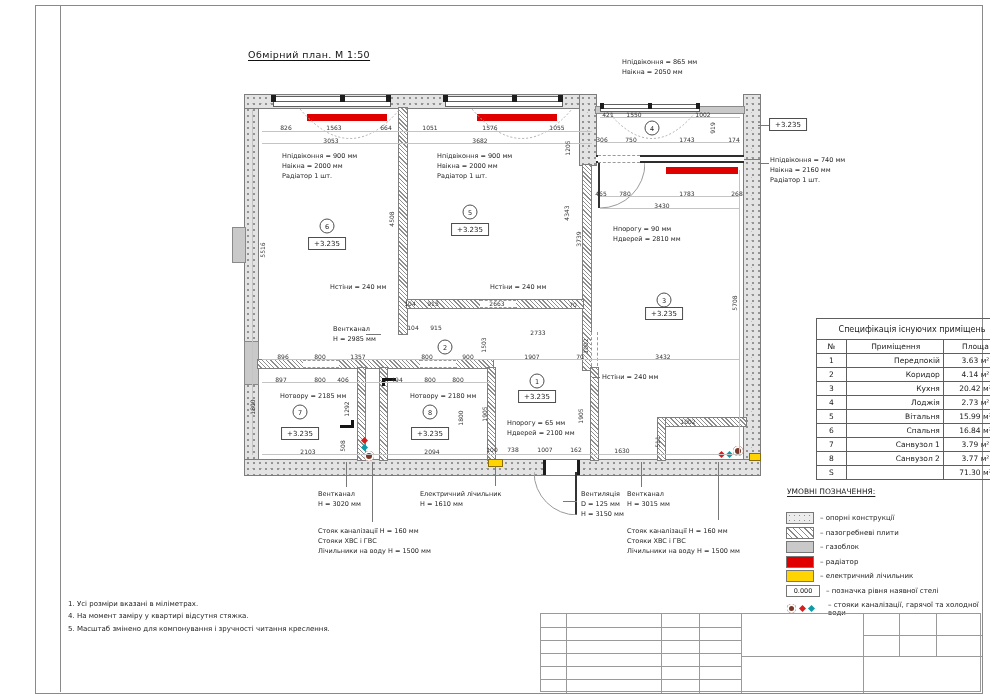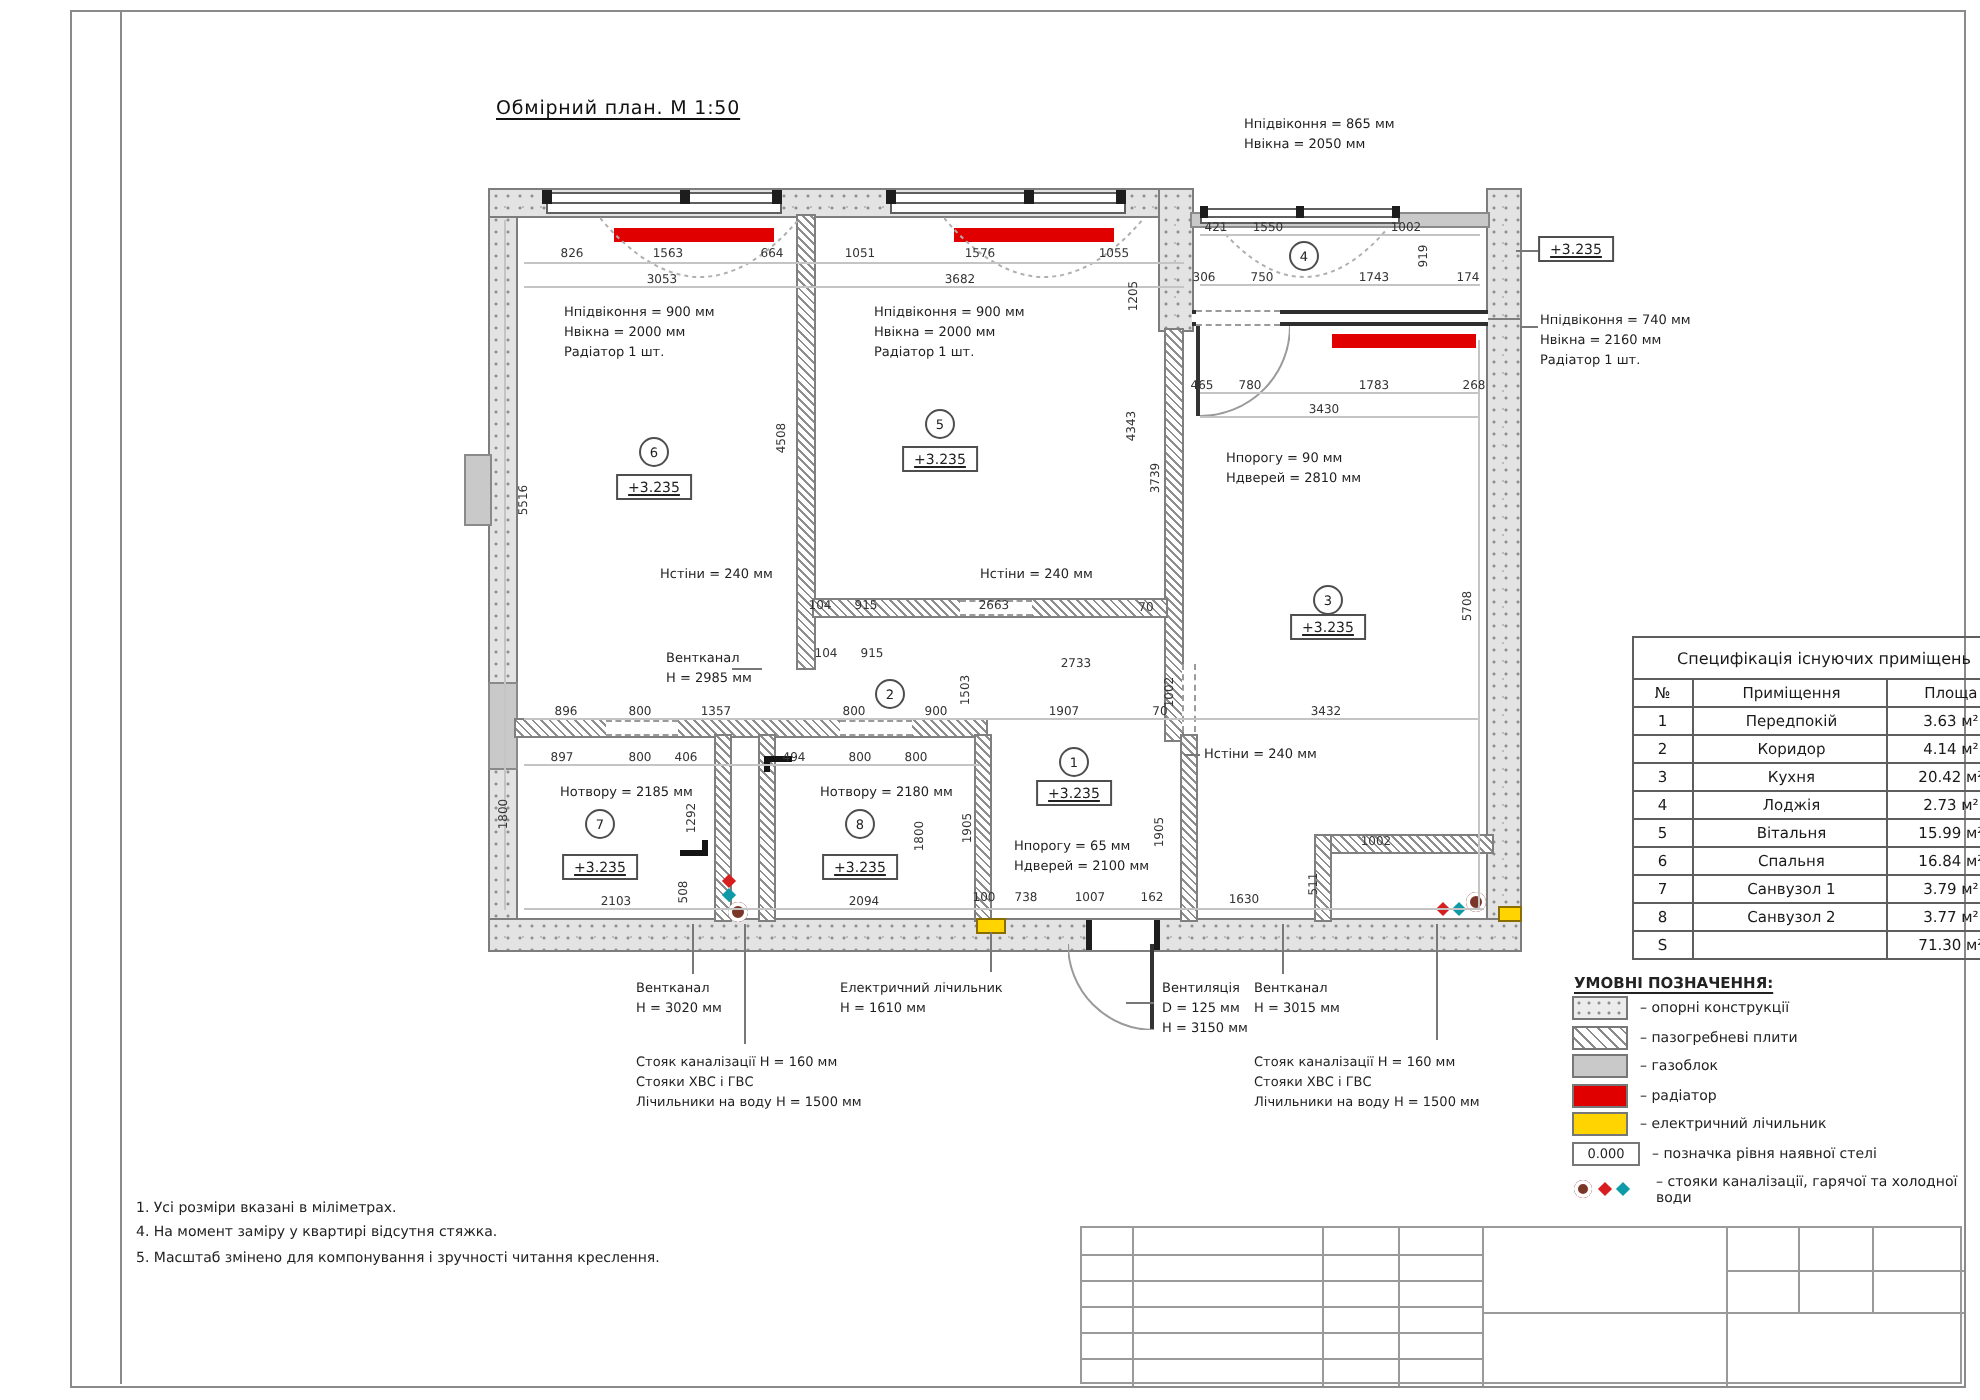--- a/index.html
+++ b/index.html
@@ -38,31 +38,31 @@
   .arc path{fill:none;stroke:#9a9a9a;stroke-width:1;}
   .arc.dash path{stroke-dasharray:2 2;stroke:#b0b0b0;}
   .leaf{position:absolute;background:#333;}
   
   .dim{position:absolute;font-size:6px;color:#333;white-space:nowrap;transform:translate(-50%,-50%);}
   .dim.v{transform:translate(-50%,-50%) rotate(-90deg);}
   .anno{position:absolute;font-size:6.5px;line-height:1.5;color:#1e1e1e;white-space:pre-line;}
   .mk-circle{position:absolute;width:13px;height:13px;border:1px solid #4e4e4e;border-radius:50%;background:#fff;
      font-size:6.5px;display:flex;align-items:center;justify-content:center;transform:translate(-50%,-50%);}
   .mk-box{position:absolute;border:1px solid #4e4e4e;background:#fff;font-size:7px;padding:1.5px 5px;
-     transform:translate(-50%,0);white-space:nowrap;text-decoration:underline;}
+     transform:translate(-50%,0);white-space:nowrap;}
   
   .spec{position:absolute;left:783px;top:318px;width:192px;border-collapse:collapse;font-size:7.5px;color:#1a1a1a;margin-left:33px;}
   .spec th,.spec td{border:1px solid #5e5e5e;padding:1px 3px;height:11px;font-weight:normal;}
   .spec .t-title{font-size:8px;text-align:center;height:18px;}
   .spec .c-num{width:24px;text-align:center;}
-  .spec .c-name{width:92px;text-align:center;padding-left:5px;}
+  .spec .c-name{width:92px;text-align:right;padding-left:5px;}
   .spec .c-area{width:60px;text-align:center;}
   
   .legend{position:absolute;left:787px;top:487px;width:200px;font-size:7px;}
-  .legend-title{text-decoration:underline;text-underline-offset:2px;margin-bottom:3px;font-size:7.5px;font-weight:bold;}
+  .legend-title{text-decoration:underline;text-underline-offset:2px;margin-bottom:17px;font-size:7.5px;}
   .lg-row{display:flex;align-items:center;gap:7px;margin-bottom:4.6px;}
   .sw{width:26px;height:10px;outline:1px solid #777;flex:0 0 auto;position:relative;background:#fff;}
   .sw.concrete{background-color:#ececec;background-image:radial-gradient(#8f8f8f .7px,transparent .85px);background-size:5px 5px;}
   .sw.pgp{background:repeating-linear-gradient(45deg,#fff 0 3px,#8a8a8a 3px 4px);}
   .sw.gasblock{background:#c9c9c9;}
   .sw.radiator{background:var(--radiator,#e10000);}
   .sw.meter{background:var(--meter,#ffd400);}
   .sw.level{width:32px;display:flex;align-items:center;justify-content:center;font-size:6.5px;}
   .sw.risers{outline:none;display:flex;align-items:center;gap:4px;width:34px;}
   .sw.risers .rs{width:9px;height:9px;border-radius:50%;background:var(--sewage,#7a3627);box-shadow:inset 0 0 0 2px #fff,inset 0 0 0 9px var(--sewage,#7a3627);flex:0 0 auto;}

